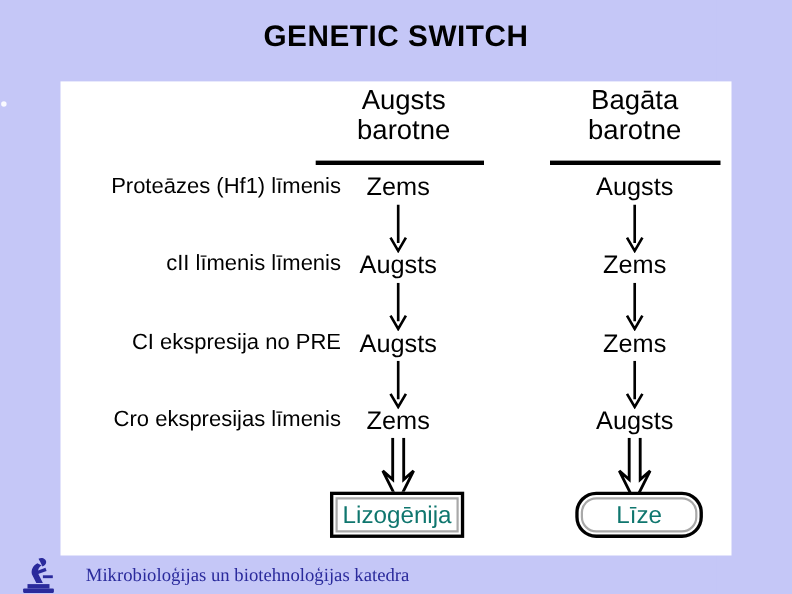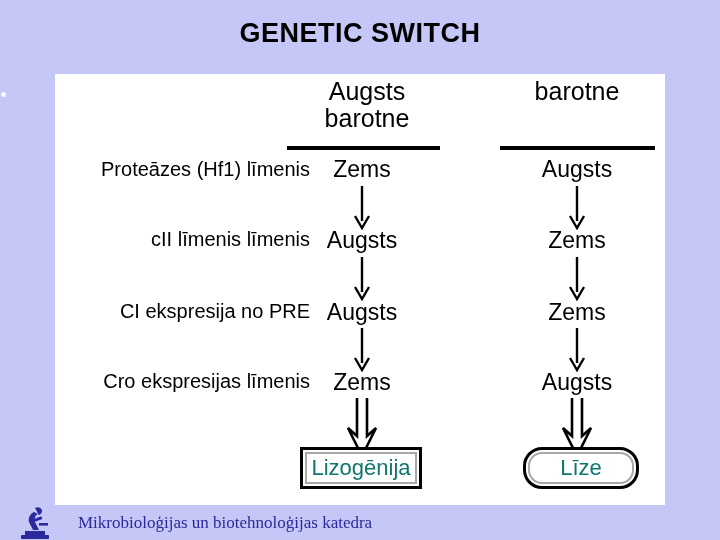--- a/index.html
+++ b/index.html
@@ -163,20 +163,21 @@
 
   <div id="left-dot"></div>
 
   <div id="panel"></div>
 
   <div class="col-head" id="head-poor">
     <div>Augsts</div>
     <div>barotne</div>
   </div>
   <div class="col-head" id="head-rich">
+    <div>Bagāta</div>
     <div>barotne</div>
   </div>
   <div class="head-rule" id="rule-poor"></div>
   <div class="head-rule" id="rule-rich"></div>
 
   <div class="row-label" id="label-0">Proteāzes (Hf1) līmenis</div>
   <div class="row-label" id="label-1">cII līmenis līmenis</div>
   <div class="row-label" id="label-2">CI ekspresija no PRE</div>
   <div class="row-label" id="label-3">Cro ekspresijas līmenis</div>
 

